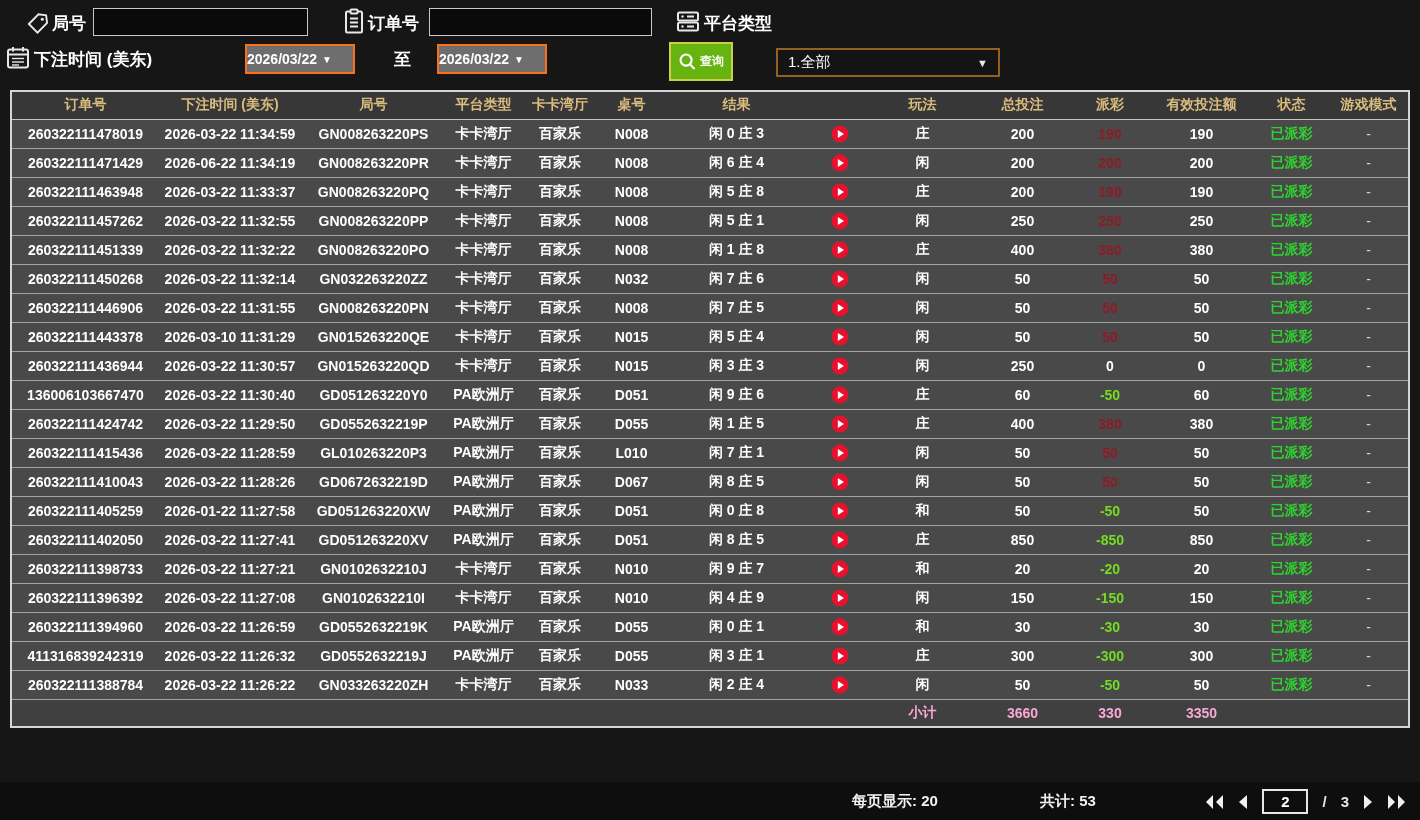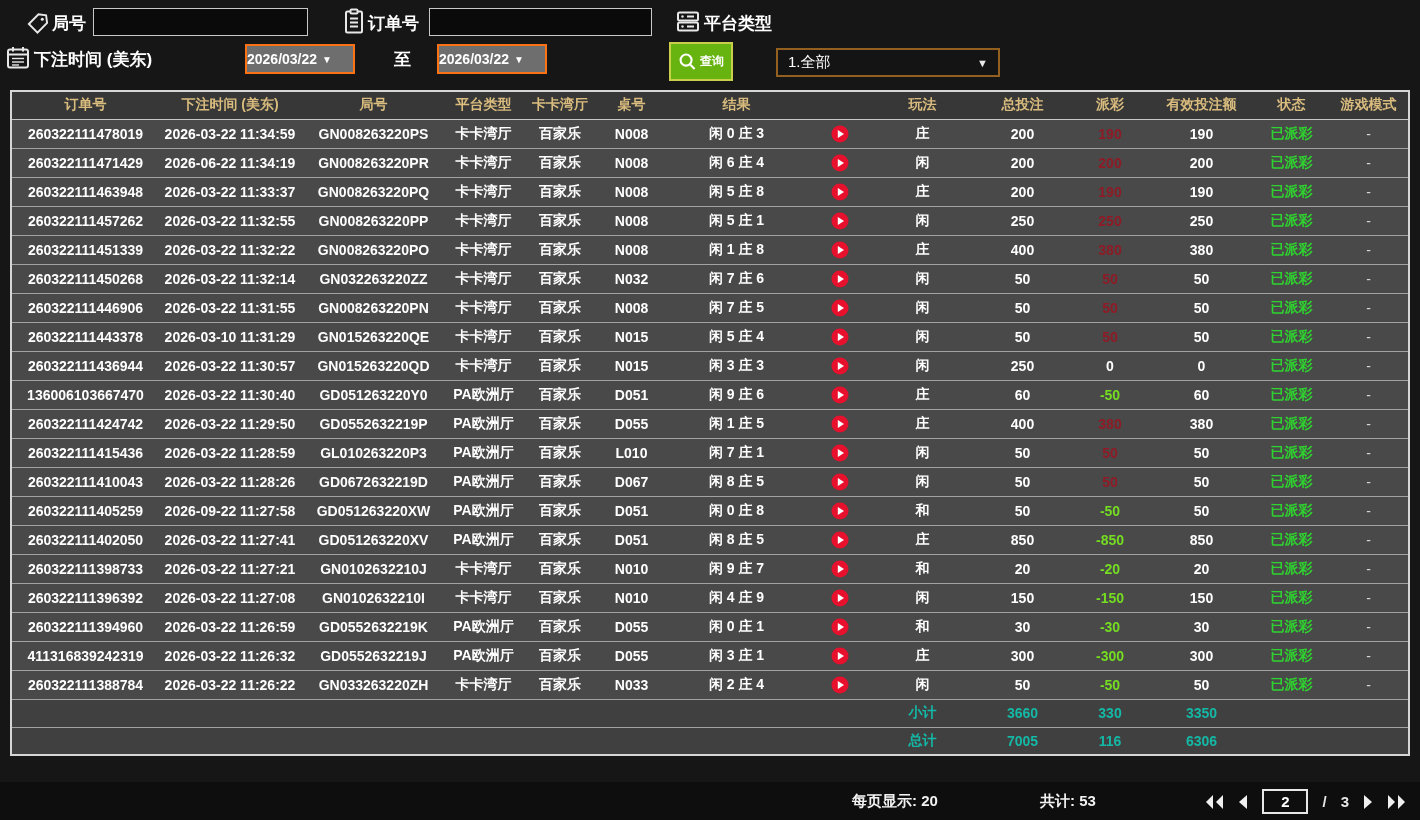--- a/index.html
+++ b/index.html
@@ -50,21 +50,21 @@
     background:#494949; color:#fff; font-size:14px; font-weight:700;
     height:29px; text-align:center; border-bottom:1px solid #a2a2a2;
     white-space:nowrap; overflow:hidden;
   }
   .payout-win  { color:#8e1b26 !important; }
   .payout-lose { color:#74dd22 !important; }
   .payout-zero { color:#ffffff !important; }
   .status-green{ color:#2fd32f !important; }
   .mode-dim    { color:#d6d6d6 !important; font-weight:400 !important; }
 
-  tr.sum-row td { background:#404040; color:#14b8a6; height:28px; }
+  tr.sum-row td { background:#404040; color:#f9a8d4; height:28px; }
   tr.sum-row td.blank { color:transparent; }
 
   .play-wrap { display:inline-flex; vertical-align:middle; cursor:pointer; }
 
   .footer {
     position:absolute; left:0; top:782px; width:1420px; height:38px;
     background:#0e0e0e;
   }
   .footer .ftext { position:absolute; top:10px; font-size:15px; font-weight:700; color:#f2f2f2; white-space:nowrap; }
   .pager {
@@ -453,21 +453,21 @@
           </span></td>
         <td>闲</td>
         <td>50</td>
         <td class="payout-win">50</td>
         <td>50</td>
         <td class="status-green">已派彩</td>
         <td class="mode-dim">-</td>
       </tr>
       <tr>
         <td>260322111405259</td>
-        <td>2026-09-22 11:27:58</td>
+        <td>2026-01-22 11:27:58</td>
         <td>GD051263220XW</td>
         <td>PA欧洲厅</td>
         <td>百家乐</td>
         <td>D051</td>
         <td>闲 0 庄 8</td>
         <td><span class="play-wrap">
             <svg width="18" height="18" viewBox="0 0 18 18">
               <circle cx="9" cy="9" r="8.5" fill="#e8112d"></circle>
               <polygon points="6.8,5 13,9 6.8,13" fill="#fff"></polygon>
             </svg>
@@ -606,28 +606,20 @@
         <td class="mode-dim">-</td>
       </tr>
     </tbody>
   <tfoot>
     <tr class="sum-row">
       <td colspan="8" class="blank"></td>
       <td>小计</td>
       <td>3660</td>
       <td>330</td>
       <td>3350</td>
-      <td colspan="2" class="blank"></td>
-    </tr>
-    <tr class="sum-row">
-      <td colspan="8" class="blank"></td>
-      <td>总计</td>
-      <td>7005</td>
-      <td>116</td>
-      <td>6306</td>
       <td colspan="2" class="blank"></td>
     </tr>
   </tfoot>
 </table>
 
 <div class="footer">
   <span class="ftext" style="left:852px;">
     <span>每页显示:</span>
     <span>20</span>
   </span>

